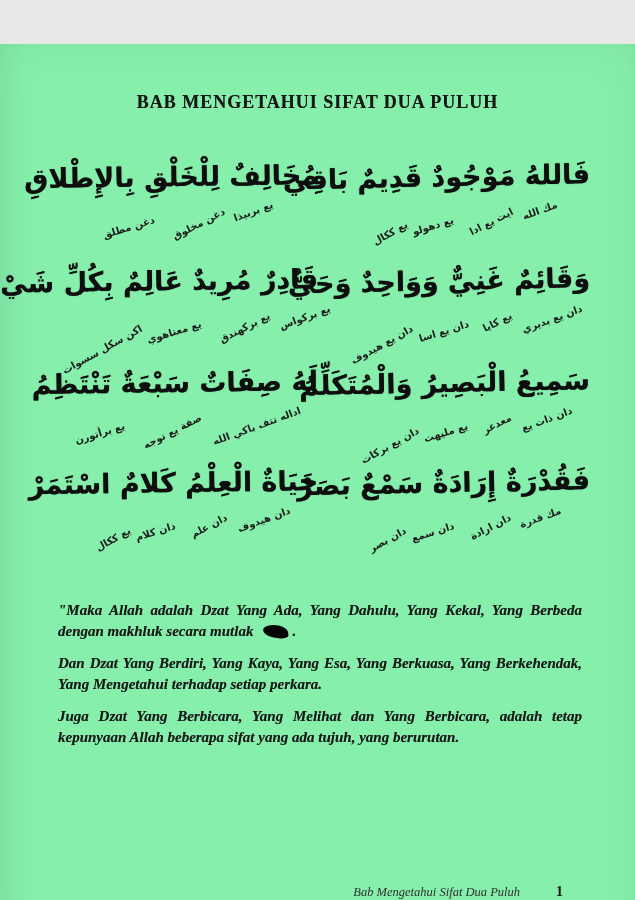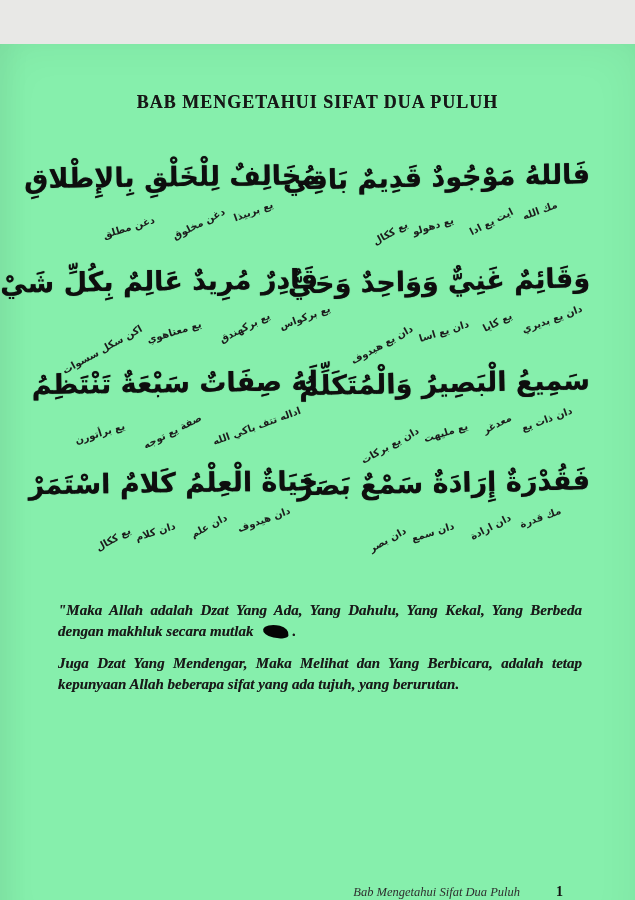--- a/index.html
+++ b/index.html
@@ -178,21 +178,22 @@
           <span class="g2">دان كلام</span>
           <span class="g3">يع ككال</span>
         </div>
       </div>
     </div>
 
   </div>
 
   <div class="body-text">
     <p><span>"Maka Allah adalah Dzat Yang Ada, Yang Dahulu, Yang Kekal, Yang Berbeda dengan makhluk secara mutlak</span><span class="ink-blot"></span><span>.</span></p>
-    <p>Juga Dzat Yang Mendengar, Maka Melihat dan Yang Berbicara, adalah tetap kepunyaan Allah beberapa sifat yang ada tujuh, yang berurutan.</p>
+    <p>Dan Dzat Yang Berdiri, Yang Kaya, Yang Esa, Yang Berkuasa, Yang Berkehendak, Yang Mengetahui terhadap setiap perkara.</p>
+    <p>Juga Dzat Yang Berbicara, Yang Melihat dan Yang Berbicara, adalah tetap kepunyaan Allah beberapa sifat yang ada tujuh, yang berurutan.</p>
   </div>
 
   <div class="footer">
     <span class="footer-chapter">Bab Mengetahui Sifat Dua Puluh</span>
     <span class="footer-page">1</span>
   </div>
 
 </div>
 
 </body></html>

